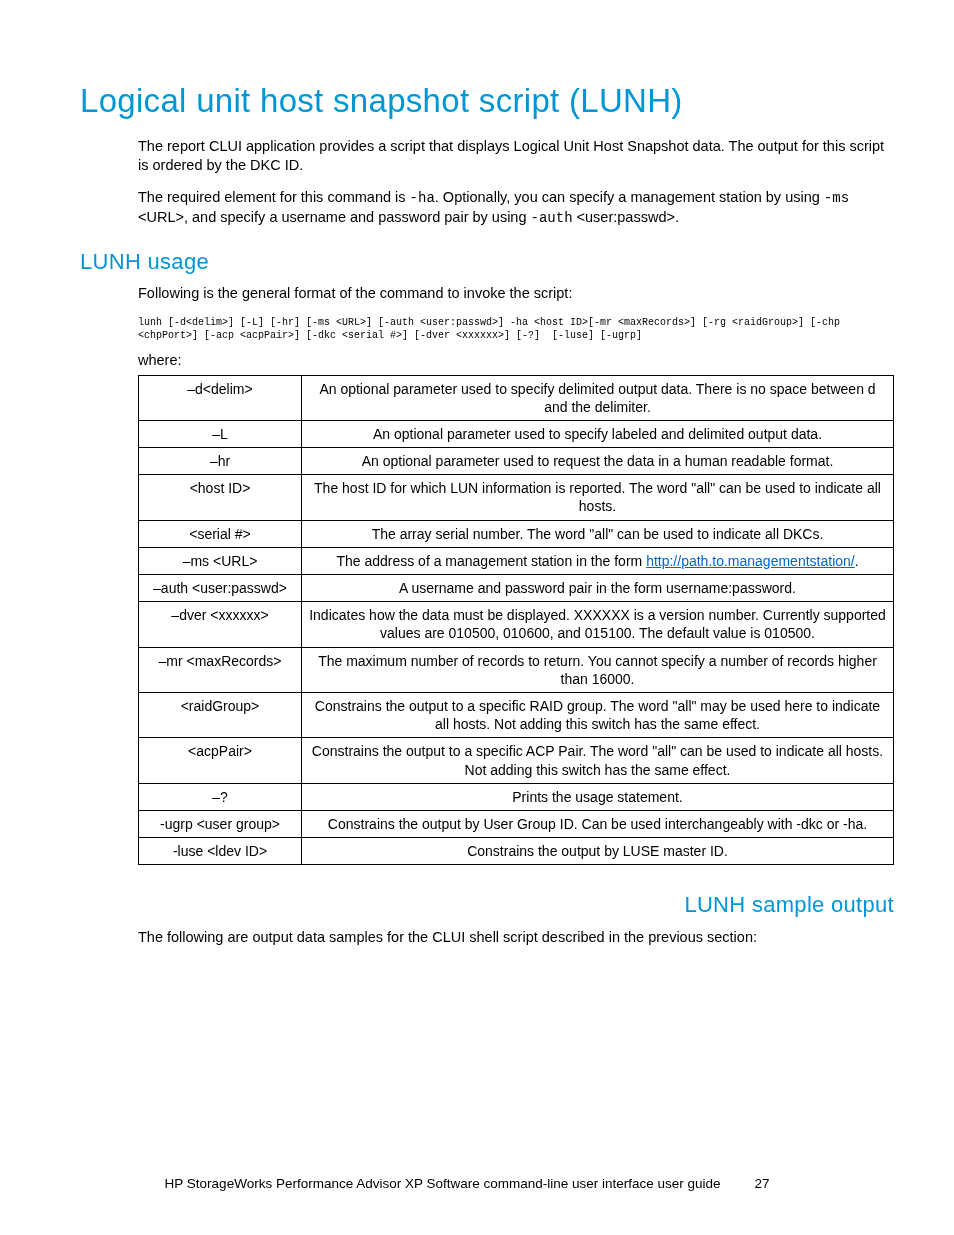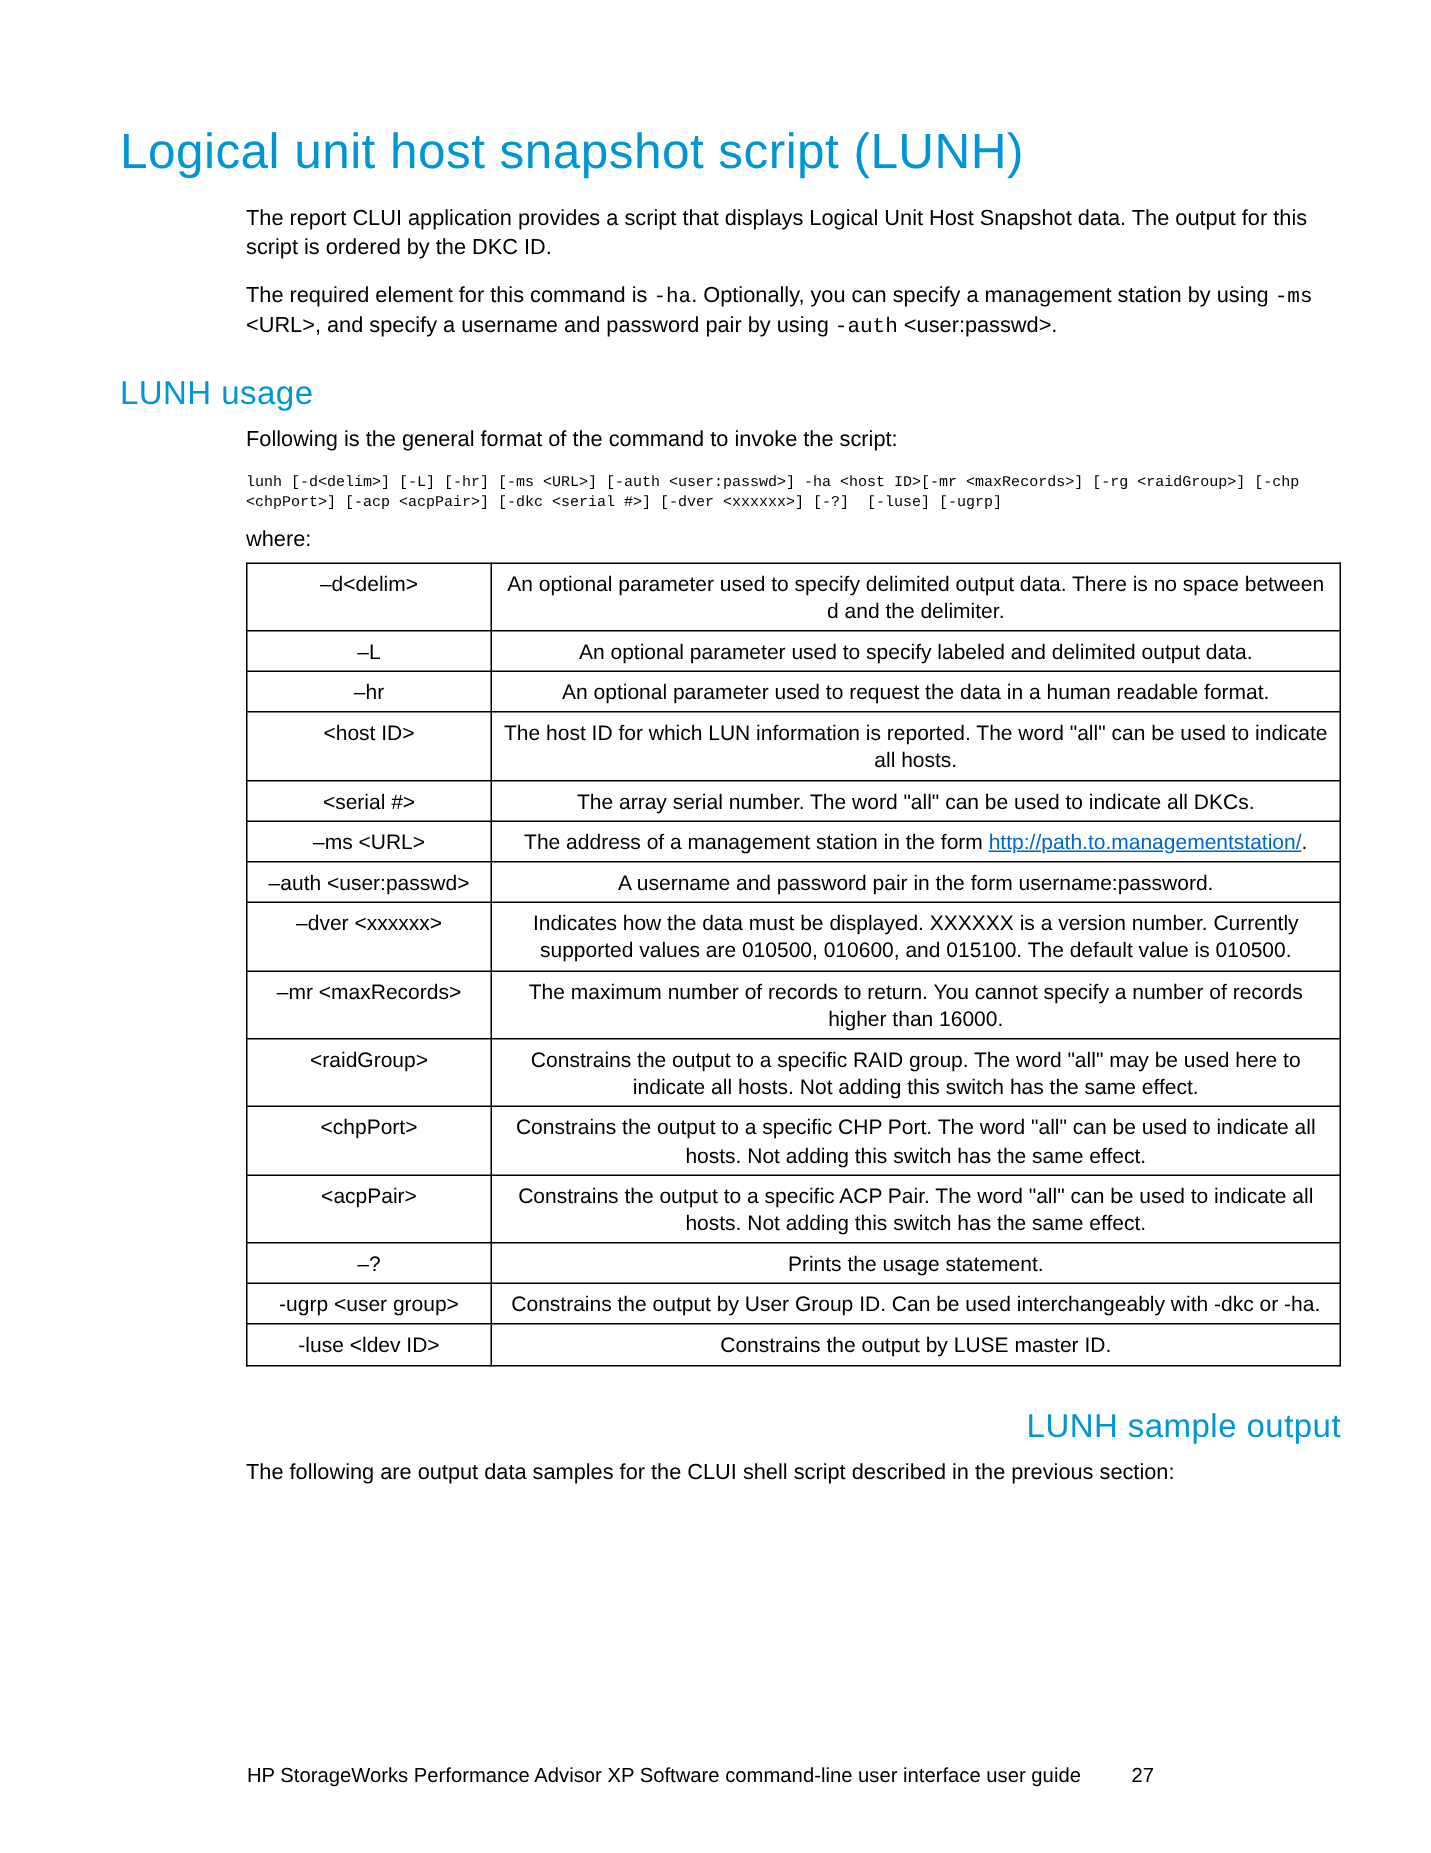--- a/index.html
+++ b/index.html
@@ -29,21 +29,21 @@
     letter-spacing: 0.3px;
   }
   h2.subtitle {
     color: #0096d6;
     font-weight: 300;
     font-size: 22px;
     margin: 20px 0 8px 0;
     letter-spacing: 0.3px;
   }
   .body-indent {
-    margin-left: 84px;
+    margin-left: 58px;
   }
   p.body {
     margin: 0 0 12px 0;
     font-size: 14.5px;
     line-height: 1.35;
   }
   code, .mono {
     font-family: "Courier New", monospace;
     font-size: 14px;
   }
@@ -146,24 +146,20 @@
           </tr>
           <tr>
             <td>–mr &lt;maxRecords&gt;</td>
             <td>The maximum number of records to return. You cannot specify a number of records higher than 16000.</td>
           </tr>
           <tr>
             <td>&lt;raidGroup&gt;</td>
             <td>Constrains the output to a specific RAID group. The word "all" may be used here to indicate all hosts. Not adding this switch has the same effect.</td>
           </tr>
           <tr>
-            <td>&lt;chpPort&gt;</td>
-            <td>Constrains the output to a specific CHP Port. The word "all" can be used to indicate all hosts. Not adding this switch has the same effect.</td>
-          </tr>
-          <tr>
             <td>&lt;acpPair&gt;</td>
             <td>Constrains the output to a specific ACP Pair. The word "all" can be used to indicate all hosts. Not adding this switch has the same effect.</td>
           </tr>
           <tr>
             <td>–?</td>
             <td>Prints the usage statement.</td>
           </tr>
           <tr>
             <td>-ugrp &lt;user group&gt;</td>
             <td>Constrains the output by User Group ID. Can be used interchangeably with -dkc or -ha.</td>

